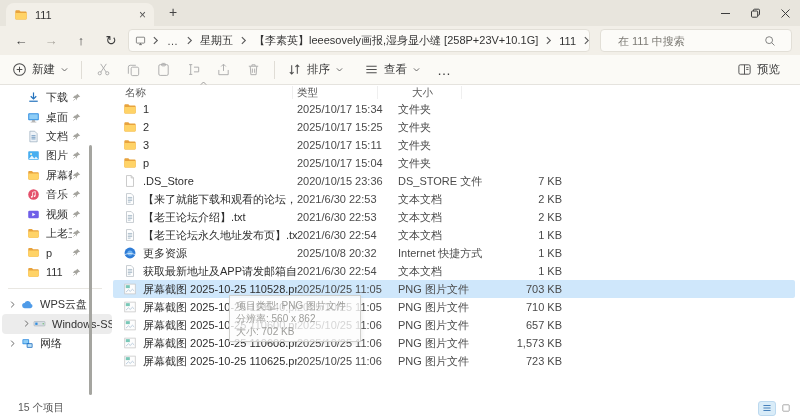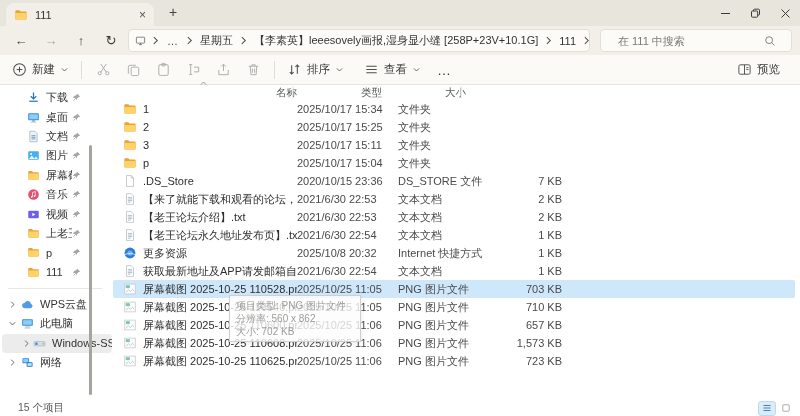--- a/index.html
+++ b/index.html
@@ -60,21 +60,21 @@
   .sdivider{height:1px;background:#e9e7e2;margin:6px 10px 6px 8px;}
   .srow.tree{padding-left:8px;}
   .srow.tree .tchev{display:flex;align-items:center;width:13px;}
   .srow.tree .tchev svg{width:9px;height:9px;display:block;}
   .srow.child{padding-left:20px;}
   .srow.selected{background:#ececec;border-radius:4px;margin-left:2px;}
   .sb-scroll{position:absolute;left:89px;top:60px;width:3px;height:250px;background:#a5a5a0;border-radius:2px;}
   
   .main{position:absolute;left:113px;top:85px;right:0;bottom:16px;background:#fff;}
   .lheader{position:relative;display:flex;height:15px;font-size:10.5px;color:#5a5a5a;align-items:center;}
-  .hc{box-sizing:border-box;position:relative;text-align:right;}
+  .hc{box-sizing:border-box;position:relative;}
   .hc.name{width:184px;padding-left:12px;}
   .hc.date{width:101px;}
   .hc.type{width:85px;}
   .hc.size{width:84px;padding-left:30px;}
   .hc::after{content:"";position:absolute;right:4px;top:0;width:1px;height:13px;background:#efefef;}
   .sortcaret{position:absolute;left:86px;top:-6px;}
   .sortcaret svg{width:9px;height:9px;display:block;}
   .rows{position:absolute;left:0;top:15px;right:5px;}
   .frow{display:flex;align-items:center;height:18px;font-size:11px;color:#2e2e2e;border-radius:2px;}
   .frow.sel{background:#cfe7fb;}
@@ -452,36 +452,20 @@
               <path d="M4.2 2.2L8 6l-3.8 3.8" fill="none" stroke="#5a5a5a" stroke-width="1.2"></path>
             </svg>
           </span>
           <span class="sicon">
             <svg viewBox="0 0 16 16">
               <path d="M4.6 12.5a3.1 3.1 0 0 1-.2-6.2 4.1 4.1 0 0 1 7.9 1.1 2.6 2.6 0 0 1-.7 5.1z" fill="#4f9be8"></path>
             </svg>
           </span>
           <span class="slabel">WPS云盘</span>
         </div>
-        <div class="srow tree">
-          <span class="tchev">
-            <svg viewBox="0 0 12 12">
-              <path d="M2.2 4.2L6 8l3.8-3.8" fill="none" stroke="#5a5a5a" stroke-width="1.2"></path>
-            </svg>
-          </span>
-          <span class="sicon">
-            <svg viewBox="0 0 16 16">
-              <rect x="1.5" y="2.8" width="13" height="8" rx="1" fill="#2e8ce0"></rect>
-              <rect x="2.7" y="3.9" width="10.6" height="5.7" fill="#8ecdf6"></rect>
-              <rect x="5" y="11.8" width="6" height="1" fill="#9a9a9a"></rect>
-              <rect x="4" y="13.2" width="8" height="1" fill="#c6c6c6"></rect>
-            </svg>
-          </span>
-          <span class="slabel">此电脑</span>
-        </div>
         <div class="srow tree child selected">
           <span class="tchev">
             <svg viewBox="0 0 12 12">
               <path d="M4.2 2.2L8 6l-3.8 3.8" fill="none" stroke="#5a5a5a" stroke-width="1.2"></path>
             </svg>
           </span>
           <span class="sicon">
             <svg viewBox="0 0 16 16">
               <rect x="1.2" y="5.5" width="13.6" height="5.5" rx="1" fill="#d7dde3" stroke="#9aa4ad" stroke-width=".6"></rect>
               <rect x="2.8" y="6.9" width="2.8" height="2.8" fill="#2e8ce0"></rect>

